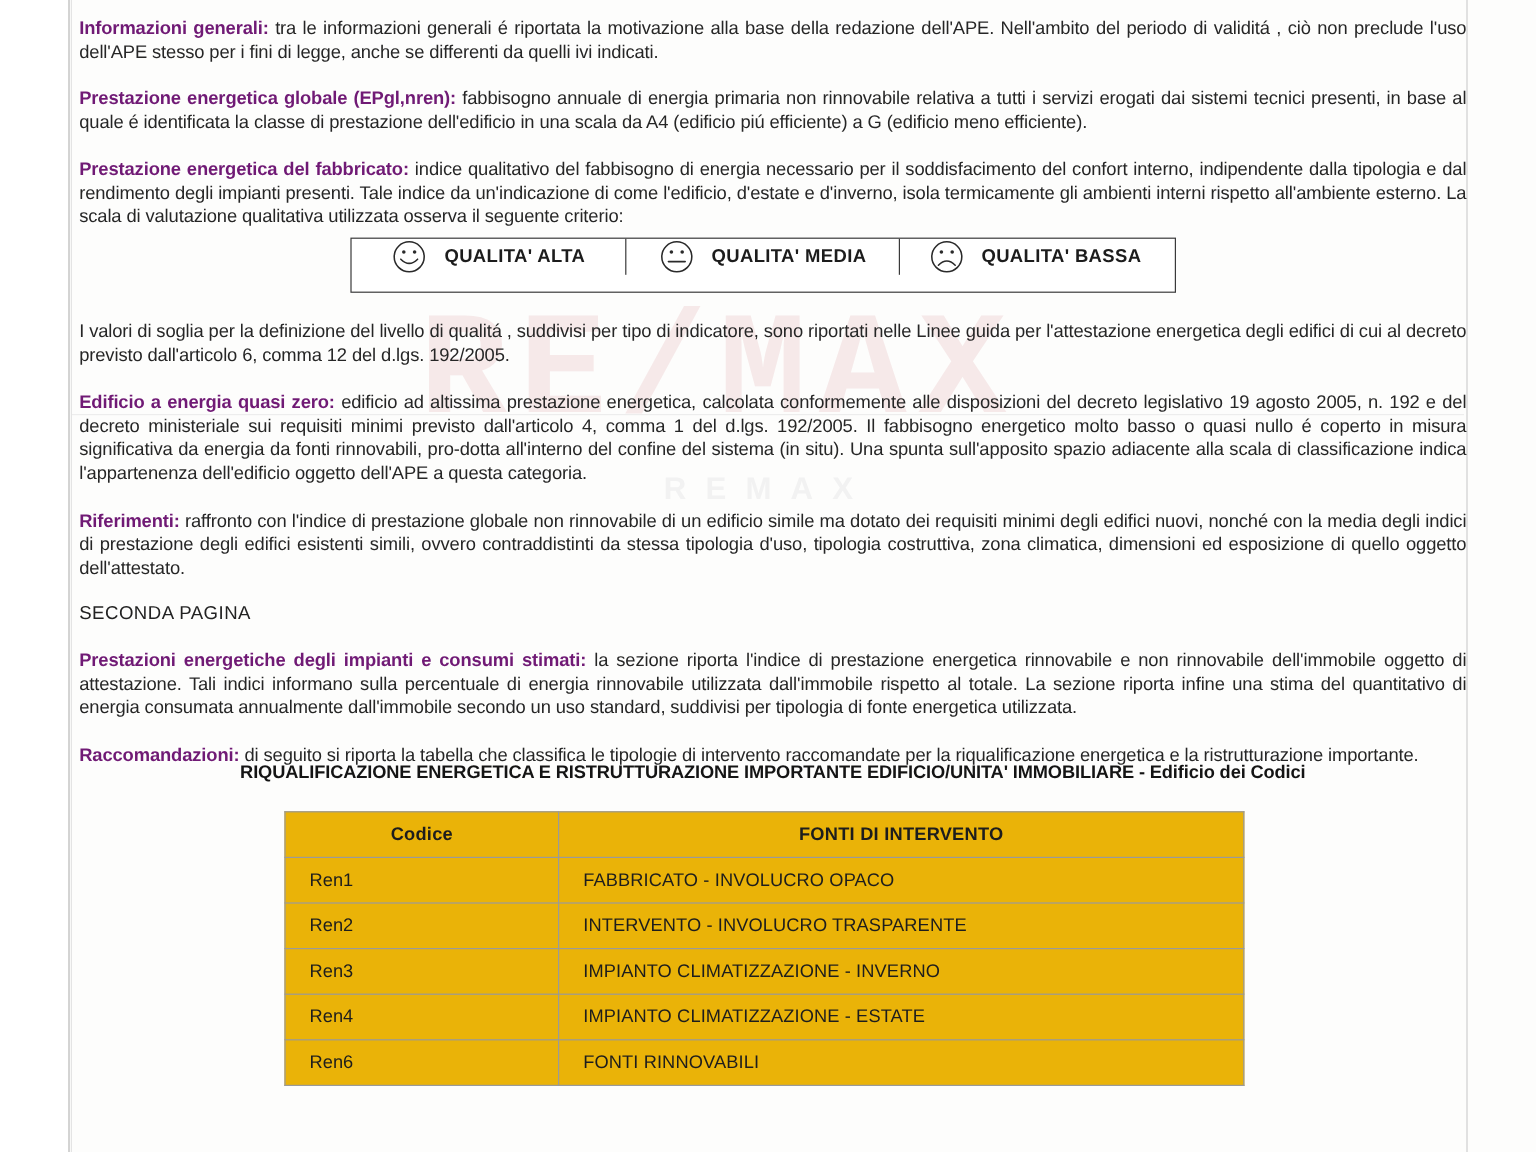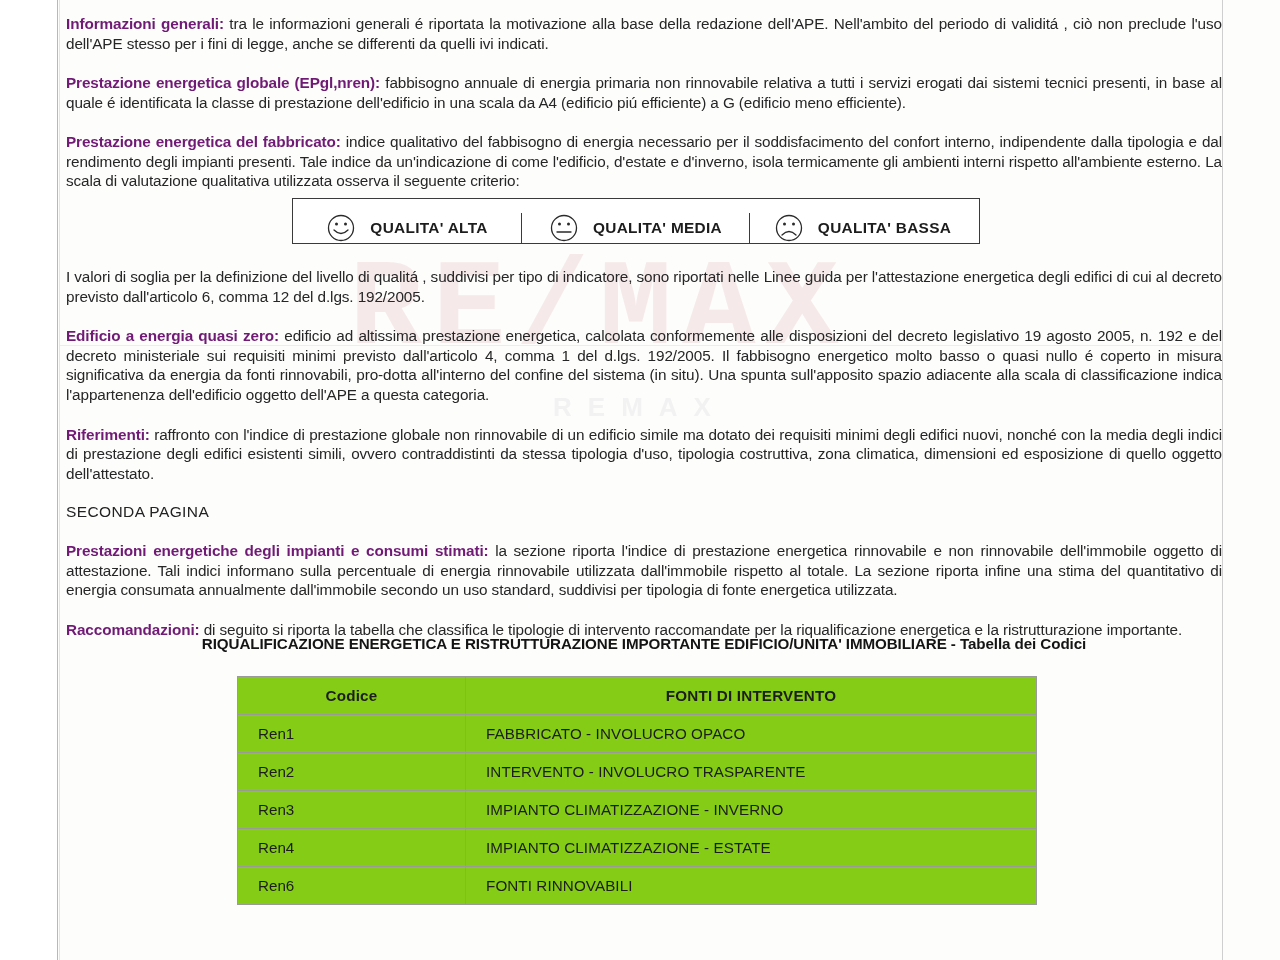--- a/index.html
+++ b/index.html
@@ -123,21 +123,21 @@
 
   
   #quality-box {
     position: absolute;
     left: 292px;
     top: 198px;
     width: 686px;
     height: 44px;
     border: 1.6px solid #3a3a3a;
     display: flex;
-    align-items: flex-end;
+    align-items: flex-start;
     background: #fff;
     z-index: 4;
   }
   .quality-cell {
     display: flex;
     align-items: center;
     justify-content: center;
     gap: 14px;
     padding: 0 10px;
     box-sizing: border-box;
@@ -171,21 +171,21 @@
     letter-spacing: -0.1px;
   }
 
   #codes-table {
     position: absolute;
     left: 171px;
     top: 676px;
     width: 800px;
     border-collapse: collapse;
     table-layout: fixed;
-    background: #84cc16;
+    background: #eab308;
   }
   #codes-table td, #codes-table th {
     border: 1px solid #9a9a9a;
     height: 37px;
     padding: 0 0 0 16px;
     font-size: 15.2px;
     color: #1d1d1d;
     vertical-align: middle;
   }
   #codes-table th {
@@ -251,21 +251,21 @@
     <h2 class="section-head">SECONDA PAGINA</h2>
 
     <div class="gap-lg"></div>
 
     <p class="para"><span class="lead">Prestazioni energetiche degli impianti e consumi stimati:</span><span> la sezione riporta l'indice di prestazione energetica rinnovabile e non rinnovabile dell'immobile oggetto di attestazione. Tali indici informano sulla percentuale di energia rinnovabile utilizzata dall'immobile rispetto al totale. La sezione riporta infine una stima del quantitativo di energia consumata annualmente dall'immobile secondo un uso standard, suddivisi per tipologia di fonte energetica utilizzata.</span></p>
 
     <div class="gap-lg"></div>
 
     <p class="para"><span class="lead">Raccomandazioni:</span><span> di seguito si riporta la tabella che classifica le tipologie di intervento raccomandate per la riqualificazione energetica e la ristrutturazione importante.</span></p>
 
-    <div id="table-title">RIQUALIFICAZIONE ENERGETICA E RISTRUTTURAZIONE IMPORTANTE EDIFICIO/UNITA' IMMOBILIARE - Tabella dei Codici</div>
+    <div id="table-title">RIQUALIFICAZIONE ENERGETICA E RISTRUTTURAZIONE IMPORTANTE EDIFICIO/UNITA' IMMOBILIARE - Edificio dei Codici</div>
 
     <table id="codes-table">
       <colgroup>
         <col class="col-code">
         <col>
       </colgroup>
       <thead>
         <tr>
           <th>Codice</th>
           <th>FONTI DI INTERVENTO</th>

